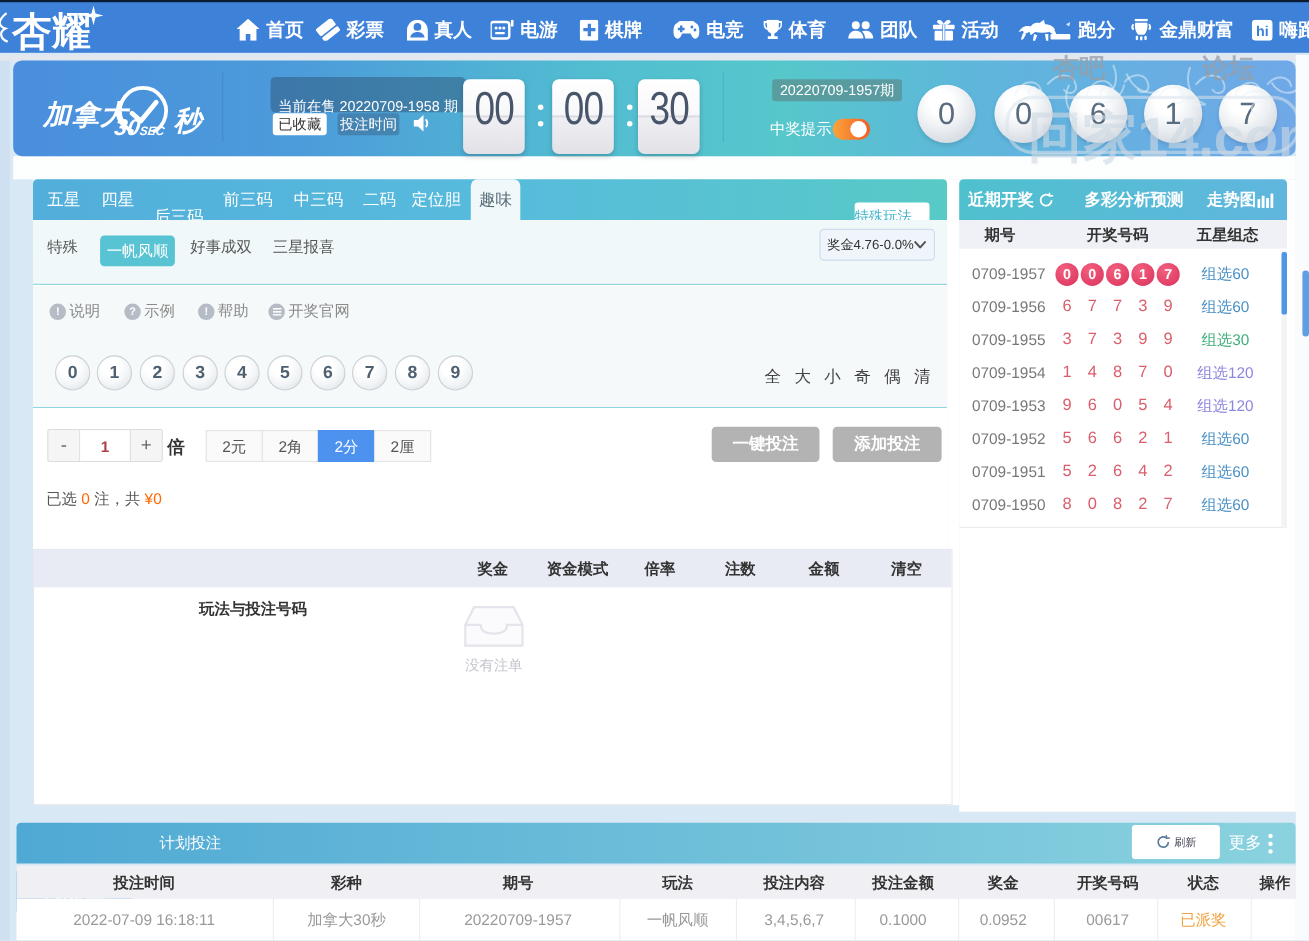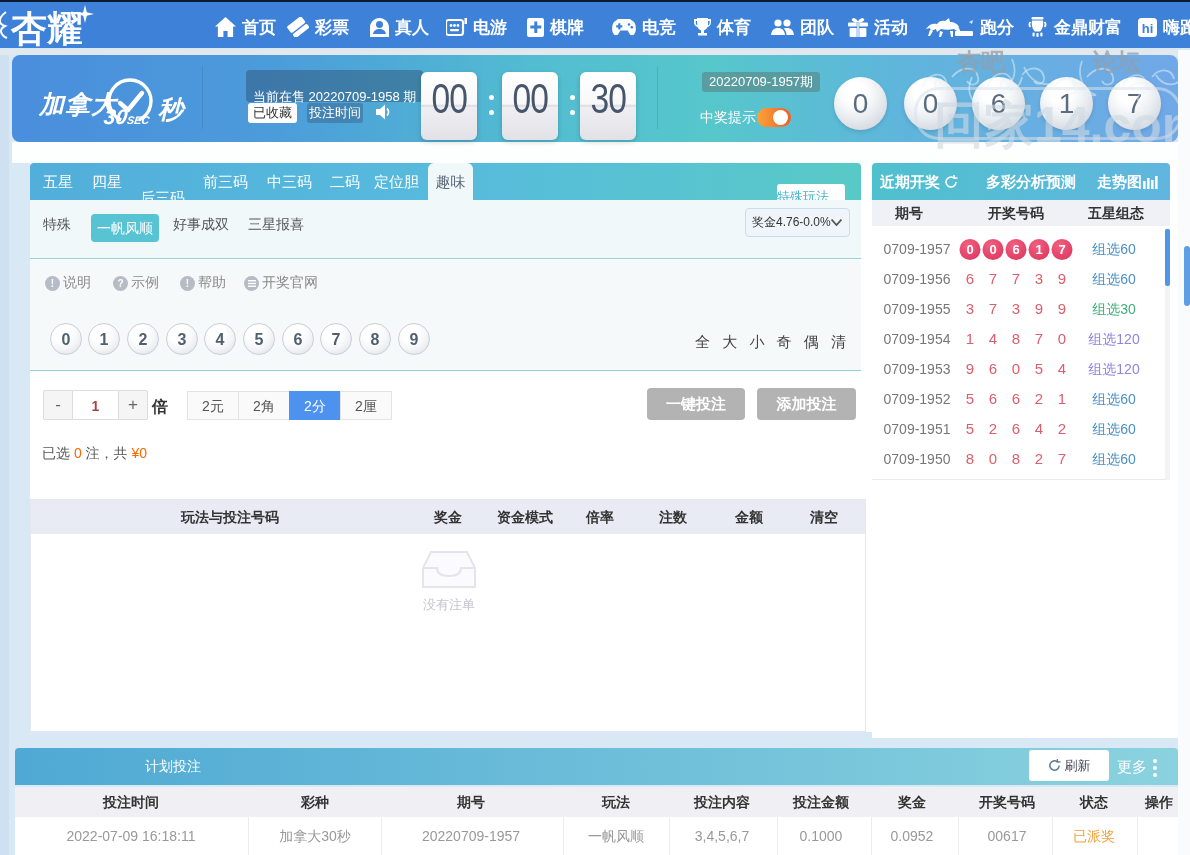--- a/index.html
+++ b/index.html
@@ -278,21 +278,21 @@
     <div class="abs" style="left:617px;top:17px;width:98px;height:32px;background:#B3B3B3;border-radius:4px;color:#fff;font-size:15px;font-weight:bold;text-align:center;line-height:32px;">一键投注</div>
     <div class="abs" style="left:727px;top:17px;width:99px;height:32px;background:#B3B3B3;border-radius:4px;color:#fff;font-size:15px;font-weight:bold;text-align:center;line-height:32px;">添加投注</div>
     <div class="abs" style="left:12px;top:74px;font-size:14px;color:#555;">已选 <span style="color:#F60;">0</span> 注，共 <span style="color:#F60;">¥0</span></div>
   </div>
 </div>
 
 <div class="abs" style="left:861px;top:163px;width:11px;height:569px;background:#fff;"></div>
 
 <div class="abs" id="btable" style="left:30px;top:499px;width:836px;height:233px;background:#fff;border:1px solid #E6E6EE;">
   <div class="abs" style="left:0;top:0;width:834px;height:34px;background:#E9EBF4;color:#333;font-size:14px;font-weight:bold;line-height:34px;">
-    <span class="abs ctr" style="left:199px;">玩法与投注号码</span>
+    <span class="abs ctr" style="left:199px;margin-top:36px;">玩法与投注号码</span>
     <span class="abs ctr" style="left:417px;">奖金</span>
     <span class="abs ctr" style="left:494px;">资金模式</span>
     <span class="abs ctr" style="left:569px;">倍率</span>
     <span class="abs ctr" style="left:642px;">注数</span>
     <span class="abs ctr" style="left:718px;">金额</span>
     <span class="abs ctr" style="left:793px;">清空</span>
   </div>
   <svg class="abs" style="left:390px;top:51px;" width="56" height="38" viewBox="0 0 56 38">
     <path d="M10 1 h36 l8 16 v19 H2 V17 Z" fill="#FBFBFD" stroke="#E4E4EC" stroke-width="2"></path>
     <path d="M2 17 h14 c0 5 4 8 12 8 s12 -3 12 -8 h14" fill="none" stroke="#E4E4EC" stroke-width="2"></path>
@@ -398,21 +398,21 @@
   </div>
 
   <div class="abs" style="left:293px;top:65px;width:5px;height:252px;background:#F3F3F5;border-radius:2px;"></div>
   <div class="abs" style="left:293px;top:66px;width:5px;height:57px;background:#4D96E8;border-radius:2px;"></div>
 </div>
 
 <div class="abs" id="bbar" style="left:15px;top:748px;width:1163px;height:37px;border-radius:4px 4px 0 0;
   background:linear-gradient(90deg,#4FA9D4 0%,#8AD2DE 100%);">
   <div class="abs" style="left:0;top:0;width:105px;height:37px;background:#4C96DC;color:#fff;font-size:14px;font-weight:bold;text-align:center;line-height:37px;margin-top:44px;">我的投注</div>
   <div class="abs" style="left:128px;top:0;width:60px;height:37px;color:#fff;font-size:14px;text-align:center;line-height:37px;">计划投注</div>
-  <div class="abs" style="left:1014px;top:2px;width:80px;height:31px;background:#fff;border-radius:3px;color:#445;font-size:13px;display:flex;align-items:center;justify-content:center;gap:4px;">
+  <div class="abs" style="left:1014px;top:2px;width:80px;height:31px;background:#fff;border-radius:3px;color:#445;font-size:10px;display:flex;align-items:center;justify-content:center;gap:4px;">
     <svg width="13" height="13" viewBox="0 0 14 14" fill="none" stroke="#5A7A9A" stroke-width="1.6">
         <path d="M12 7 a5 5 0 1 1 -2 -4"></path>
         <path d="M10 0 l0.3 3.2 L13.5 3" stroke-width="1.4"></path>
       </svg>刷新
   </div>
   <div class="abs" style="left:1102px;top:0;height:37px;line-height:37px;color:#fff;font-size:15px;">更多<span style="display:inline-block;vertical-align:middle;margin-left:6px;width:4px;height:18px;position:relative;"><i style="position:absolute;left:0;top:0;width:4px;height:4px;border-radius:2px;background:#fff;"></i><i style="position:absolute;left:0;top:7px;width:4px;height:4px;border-radius:2px;background:#fff;"></i><i style="position:absolute;left:0;top:14px;width:4px;height:4px;border-radius:2px;background:#fff;"></i></span></div>
 </div>
 
 <div class="abs" id="bthead" style="left:15px;top:787px;width:1163px;height:30px;background:#F0F0F4;color:#333;font-size:14px;font-weight:bold;line-height:30px;">
   <span class="abs ctr" style="left:116px;">投注时间</span>

